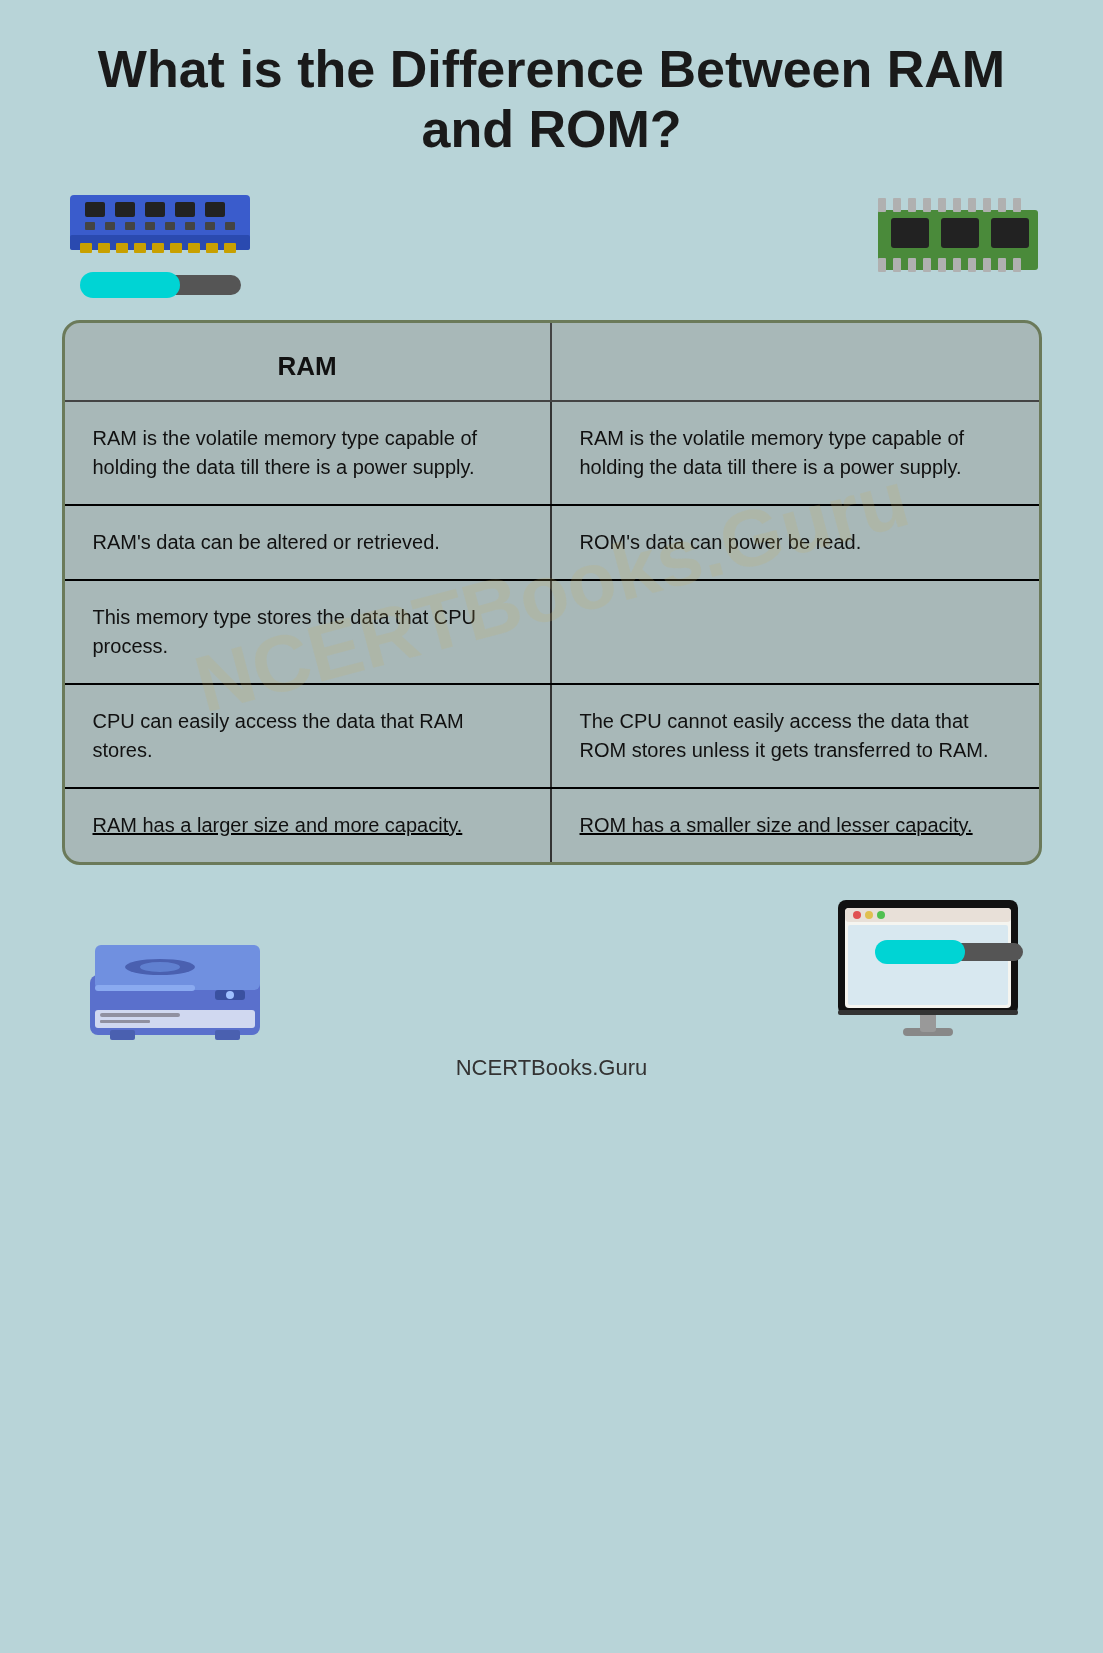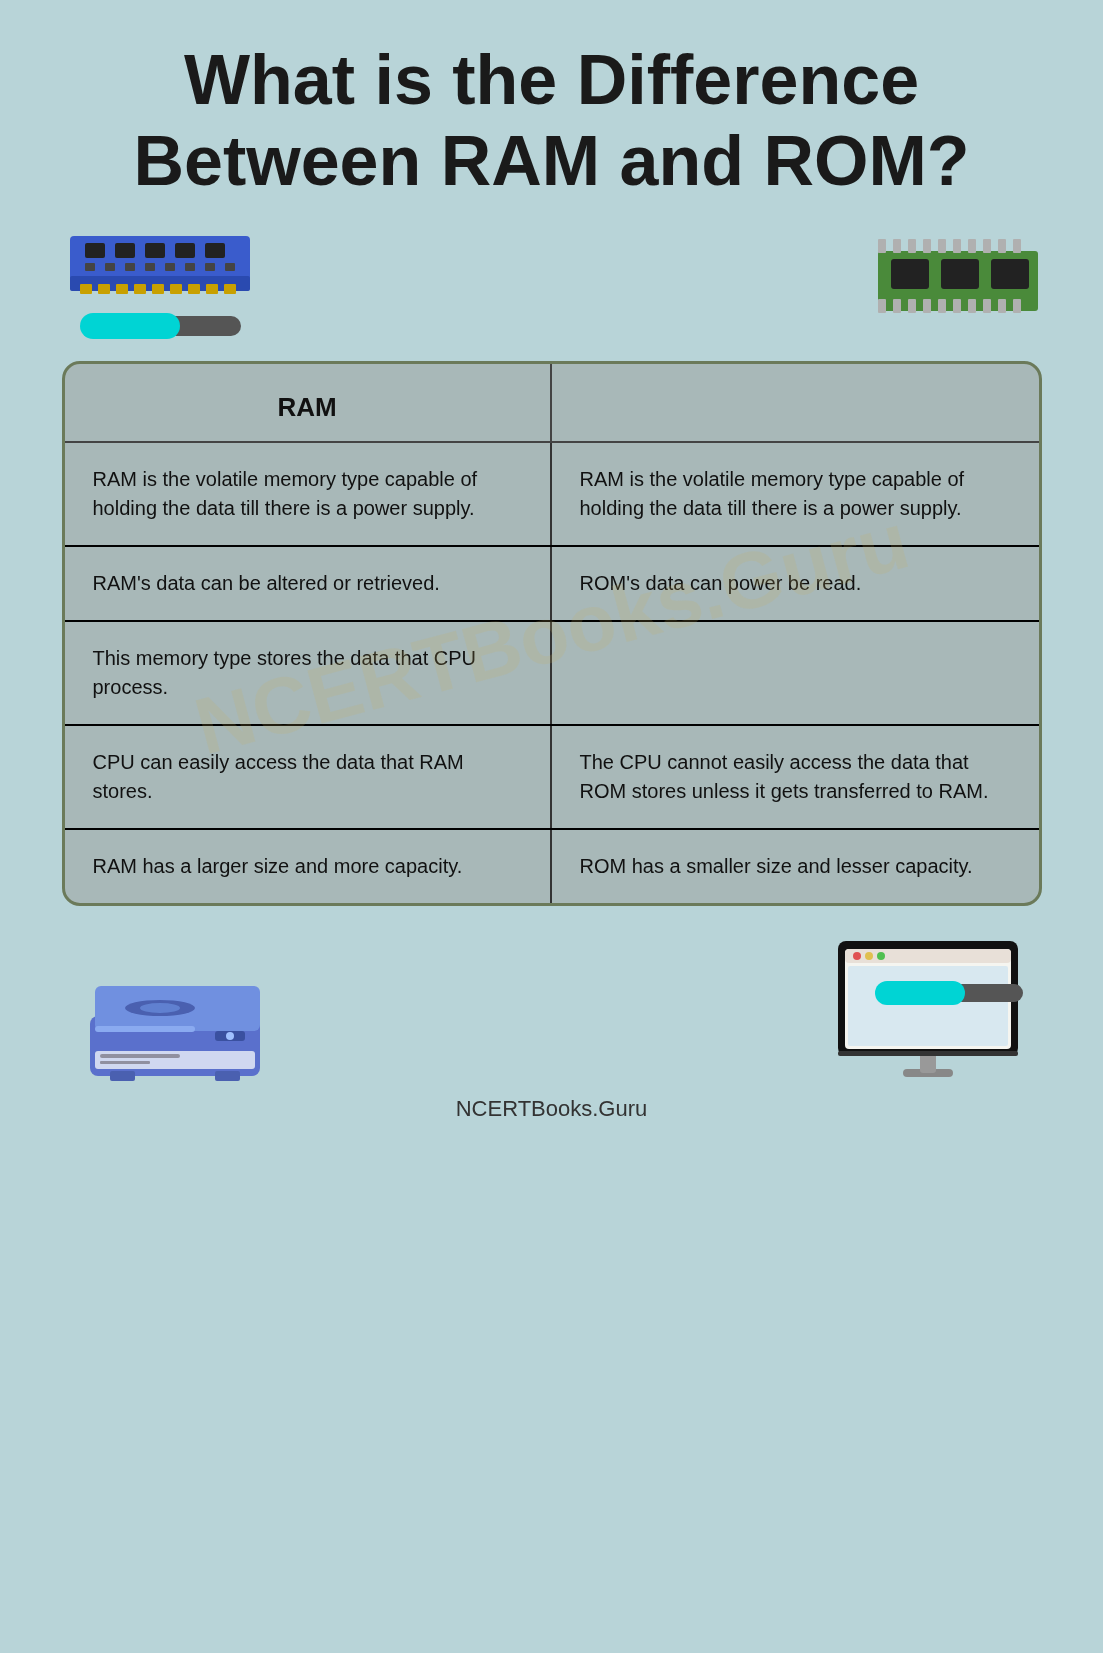--- a/index.html
+++ b/index.html
@@ -18,21 +18,21 @@
       min-height: 1653px;
       background-color: #b8d4d8;
       display: flex;
       flex-direction: column;
       align-items: center;
       padding: 30px 40px 40px 40px;
       position: relative;
     }
 
     .title {
-      font-size: 70px;
+      font-size: 52px;
       font-weight: 900;
       color: #1a1a1a;
       text-align: center;
       line-height: 1.15;
       margin-bottom: 10px;
       margin-top: 10px;
       font-family: 'Arial Black', 'Arial', sans-serif;
       max-width: 950px;
     }
 
@@ -77,20 +77,21 @@
     }
 
     .table-row {
       display: grid;
       grid-template-columns: 1fr 1fr;
       border-bottom: 2px solid #000000;
     }
 
     .table-row:last-child {
       border-bottom: none;
+      text-decoration: underline;
     }
 
     .table-cell {
       padding: 22px 28px;
       font-size: 20px;
       color: #111;
       line-height: 1.45;
       font-family: 'Arial', sans-serif;
     }
 

